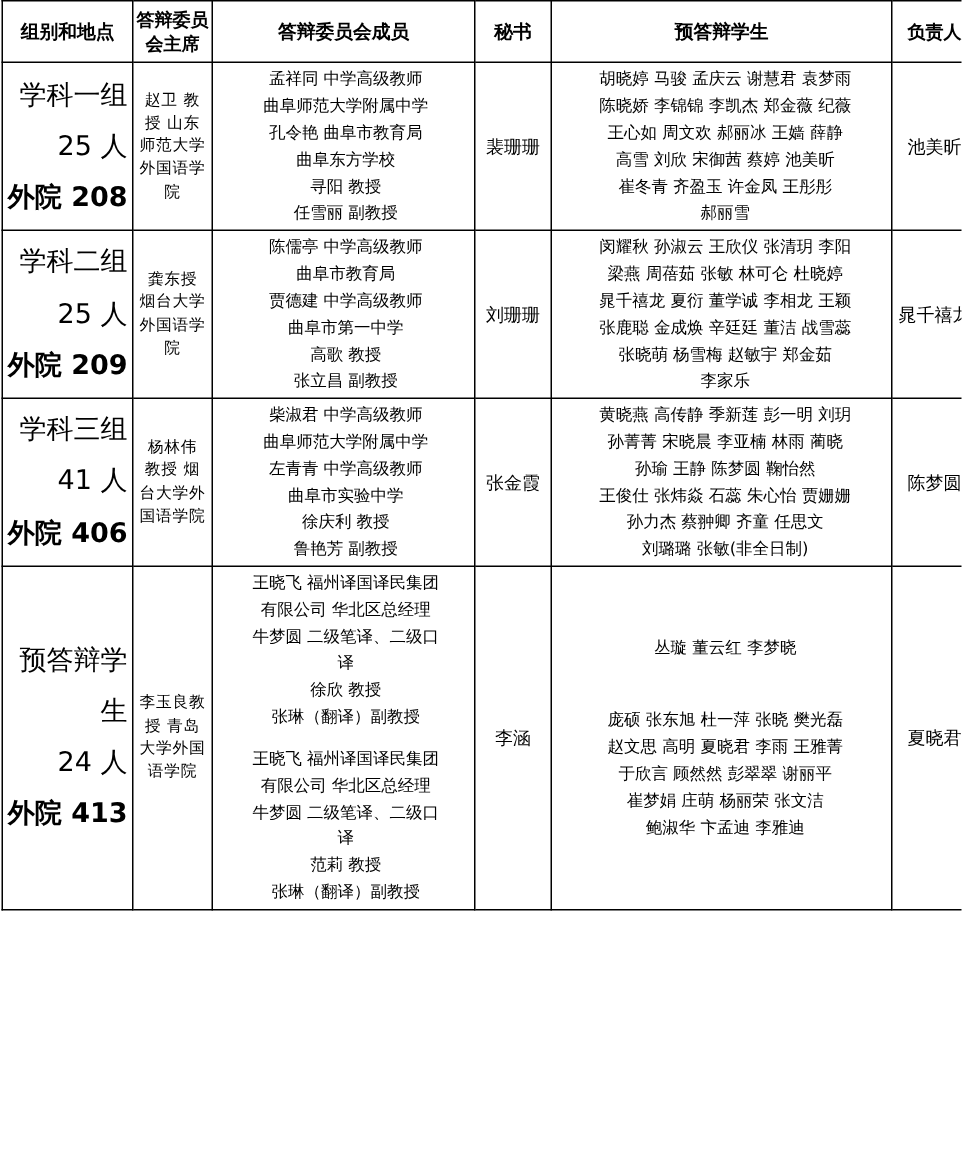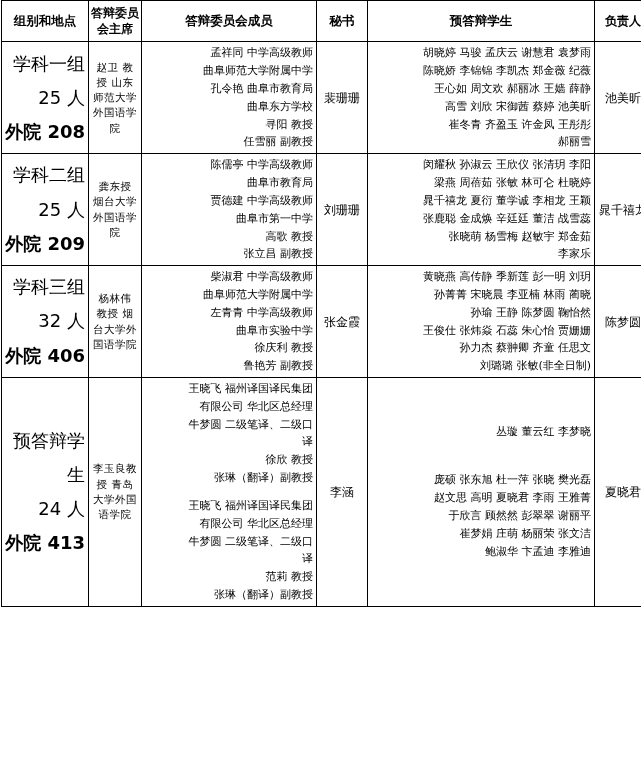--- a/index.html
+++ b/index.html
@@ -37,21 +37,21 @@
   .col-resp{width:52px;}
   .groupcell{
     text-align:right;
     font-size:18px;
     line-height:1.9;
   }
   .groupcell .gname{display:block;font-weight:normal;}
   .groupcell .gnum{display:block;}
   .groupcell .groom{display:block;font-weight:bold;}
   .memberlist,.studentlist{
-    text-align:right;
+    text-align:center;
     font-size:11px;
     line-height:1.62;
     padding-left:6px;
   }
   .studentlist{padding-left:8px;}
   .memberlist div,.studentlist div{white-space:nowrap;}
   .secretary{
     text-align:center;
     font-size:12px;
     line-height:1.5;
@@ -138,21 +138,21 @@
         <div>张鹿聪  金成焕  辛廷廷  董洁  战雪蕊</div>
         <div>张晓萌   杨雪梅   赵敏宇   郑金茹</div>
         <div>李家乐</div>
       </td>
       <td class="resp">晁千禧龙</td>
     </tr>
 
     <tr>
       <td class="groupcell">
         <span class="gname">学科三组</span>
-        <span class="gnum">32 人</span>
+        <span class="gnum">41 人</span>
         <span class="groom">外院 406</span>
       </td>
       <td class="chaircell">杨林伟 教授 烟台大学外国语学院</td>
       <td class="memberlist">
         <div>柴淑君  中学高级教师</div>
         <div>曲阜师范大学附属中学</div>
         <div>左青青  中学高级教师</div>
         <div>曲阜市实验中学</div>
         <div>徐庆利  教授</div>
         <div>鲁艳芳  副教授</div>

